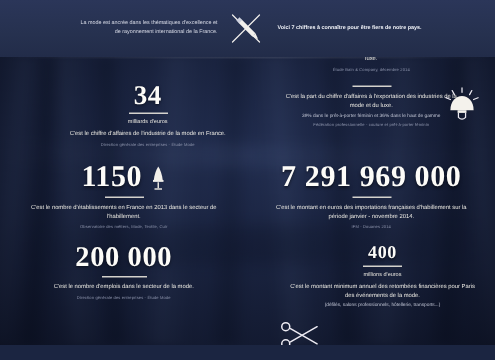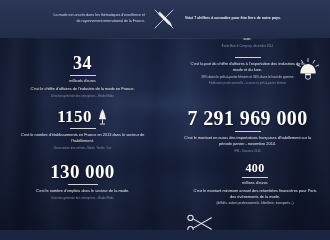--- a/index.html
+++ b/index.html
@@ -129,21 +129,21 @@
           <path d="M14 8 L20 4 L21 10 Z" fill="#c9cbd8"></path>
         </svg>
       </div>
       <div class="stat-num" style="font-size:19px;">16,6%</div>
     </div>
     <div class="rule" style="margin-top:4px;"></div>
     <div class="desc" style="padding:0 30px;">C'est la part du prêt-à-porter dans le marché mondial du luxe.</div>
     <div class="source">Étude Bain &amp; Company, décembre 2014</div>
   </div>
 
-  <div class="cell" style="left:0px;top:16px;width:165px;text-align:center;">
+  <div class="cell" style="left:16px;top:16px;width:165px;text-align:center;">
     <div class="stat-num" style="font-size:18px;">34</div>
     <div class="rule"></div>
     <div class="unit">milliards d'euros</div>
     <div class="desc" style="padding:0 22px;">C'est le chiffre d'affaires de l'industrie de la mode en France.</div>
     <div class="source">Direction générale des entreprises - Étude Mode</div>
   </div>
 
   <div class="cell" style="left:165px;top:16px;width:165px;">
     <div class="rule"></div>
     <div class="desc" style="padding:0 22px;">C'est la part du chiffre d'affaires à l'exportation des industries de la mode et du luxe.</div>
@@ -161,21 +161,21 @@
         <line x1="38" y1="12" x2="33" y2="14"></line>
       </g>
       <path d="M7 26 C7 16 13 10 20 10 C27 10 33 16 33 26 Z" fill="#f4f2ec"></path>
       <rect x="15" y="26" width="10" height="3" fill="#f4f2ec"></rect>
       <path d="M16 29 L16 34 Q20 38 24 34 L24 29" fill="none" stroke="#eceaf2" stroke-width="1.4"></path>
     </svg>
   </div>
 
   <div class="cell" style="left:0px;top:70px;width:165px;">
     <div style="display:flex;align-items:center;justify-content:center;gap:5px;">
-      <div class="stat-num" style="font-size:17px;">1150</div>
+      <div class="stat-num" style="font-size:20px;">1150</div>
       <div class="icon" style="position:relative;width:11px;height:17px;">
         <svg viewBox="0 0 22 34" width="11" height="17">
           <path d="M11 2 C8 7 6 12 5 20 L17 20 C16 12 14 7 11 2 Z" fill="#f2f0ea"></path>
           <rect x="4" y="20" width="14" height="2.5" fill="#f2f0ea"></rect>
           <rect x="10" y="23" width="2" height="8" fill="#e2e0da"></rect>
           <rect x="6" y="31" width="10" height="2" fill="#e2e0da"></rect>
         </svg>
       </div>
     </div>
     <div class="rule"></div>
@@ -184,21 +184,21 @@
   </div>
 
   <div class="cell" style="left:165px;top:70px;width:165px;">
     <div class="stat-num" style="font-size:20px;">7 291 969 000</div>
     <div class="rule"></div>
     <div class="desc" style="padding:0 18px;">C'est le montant en euros des importations françaises d'habillement sur la période janvier - novembre 2014.</div>
     <div class="source">IFM - Douanes 2014</div>
   </div>
 
   <div class="cell" style="left:0px;top:124px;width:165px;">
-    <div class="stat-num" style="font-size:19px;">130 000</div>
+    <div class="stat-num" style="font-size:19px;">200 000</div>
     <div class="rule" style="width:30px;"></div>
     <div class="desc" style="padding:0 16px;">C'est le nombre d'emplois dans le secteur de la mode.</div>
     <div class="source">Direction générale des entreprises - Étude Mode</div>
   </div>
 
   <div class="cell" style="left:180px;top:124px;width:150px;">
     <div class="stat-num" style="font-size:12px;">400</div>
     <div class="rule"></div>
     <div class="unit">millions d'euros</div>
     <div class="desc" style="padding:0 10px;">C'est le montant minimum annuel des retombées financières pour Paris des événements de la mode.</div>

